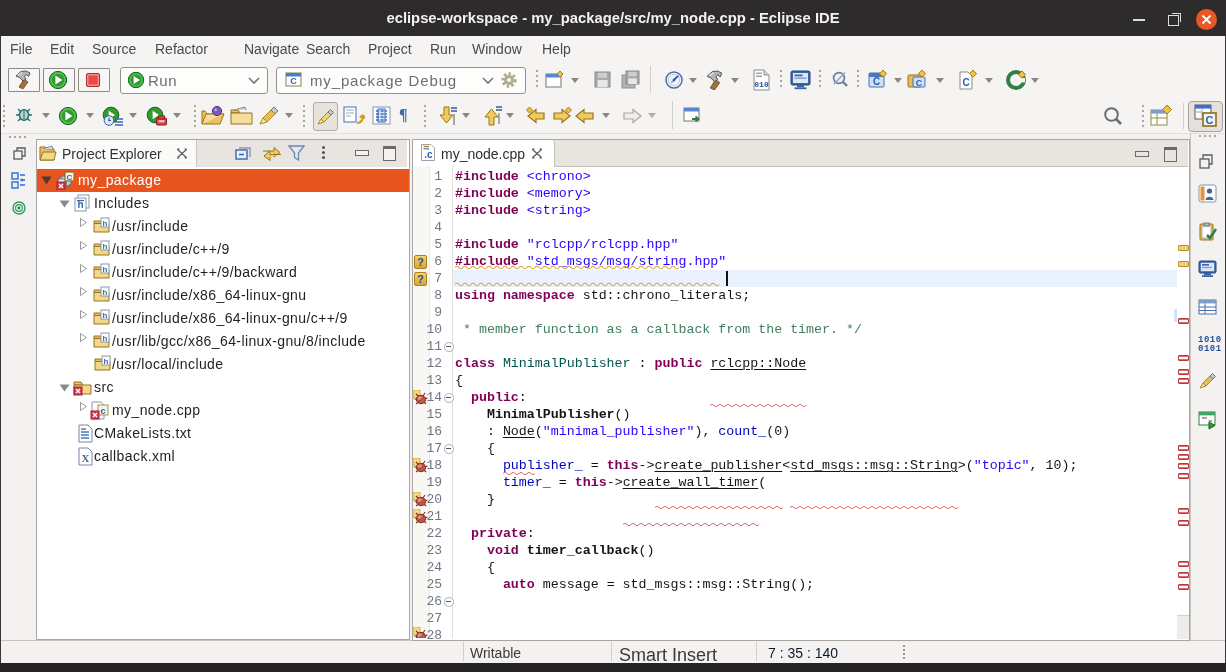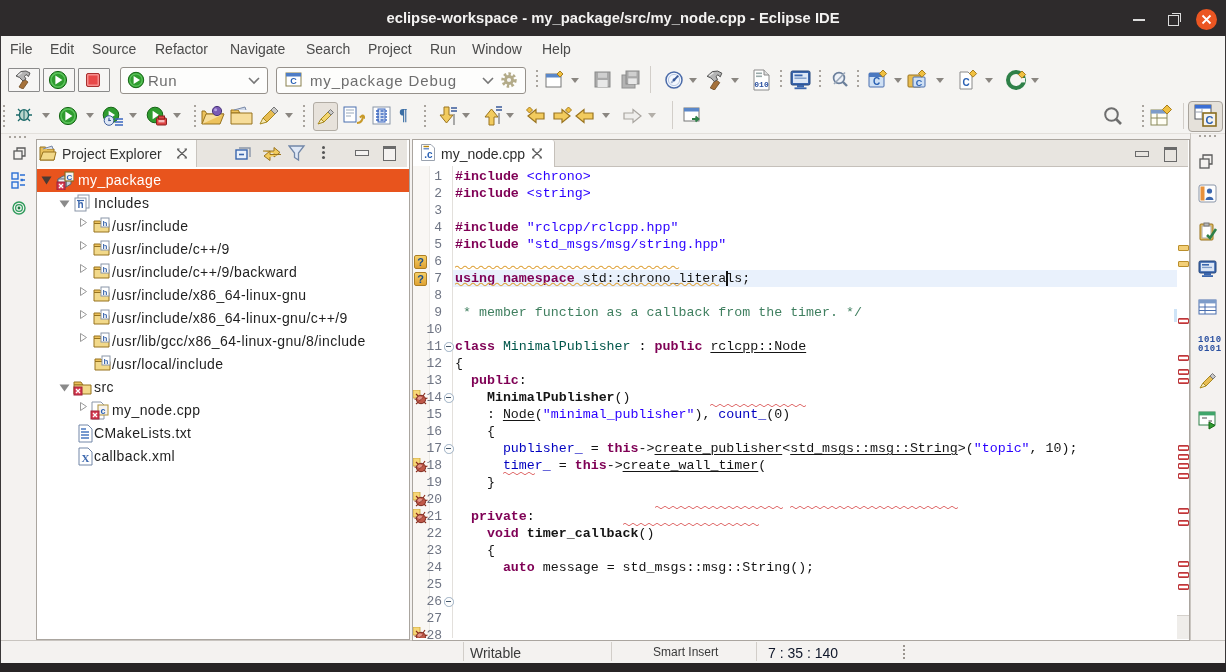--- a/index.html
+++ b/index.html
@@ -48,21 +48,21 @@
 <svg class="a" style="left:1201px;top:14px" width="11" height="11">
     <path d="M1.5 1.5 L9.5 9.5 M9.5 1.5 L1.5 9.5" stroke="#fff" stroke-width="1.8"></path>
   </svg>
 
 <div class="a" style="left:0;top:36px;width:1226px;height:26px;background:#f5f4f2;border-bottom:1px solid #dad6d2"></div>
 <div class="a" style="top:41px;height:18px;font-size:14px;color:#4b4b4b">
 <span class="a" style="left:10px">File</span>
 <span class="a" style="left:50px">Edit</span>
 <span class="a" style="left:92px">Source</span>
 <span class="a" style="left:155px">Refactor</span>
-<span class="a" style="left:230px">Navigate</span>
+<span class="a" style="left:244px">Navigate</span>
 <span class="a" style="left:306px">Search</span>
 <span class="a" style="left:368px">Project</span>
 <span class="a" style="left:430px">Run</span>
 <span class="a" style="left:472px">Window</span>
 <span class="a" style="left:542px">Help</span>
 </div>
 
 <div class="a" style="left:0;top:62px;width:1226px;height:35px;background:#f5f4f2;border-bottom:1px solid #dad6d2"></div>
 
 <div class="a" style="left:0;top:97px;width:1226px;height:36px;background:#f5f4f2;border-bottom:1px solid #e3e0dc"></div>
@@ -537,21 +537,21 @@
     <rect x="1" y="2" width="16" height="3.4" fill="#3fa56a"></rect>
     <path d="M4 8 L9 8 M10.5 11 L14 11" stroke="#888" stroke-width="1.3"></path>
     <path d="M11 12 L17 15.5 L11 19 Z" fill="#2f9c2f" stroke="#156615"></path>
   </svg>
 
 <div class="a" style="left:0;top:640px;width:1226px;height:23px;background:#f4f2f0;border-top:1px solid #c8c4bf"></div>
 <div class="vsep" style="left:463px;top:642px;height:19px"></div>
 <div class="vsep" style="left:611px;top:642px;height:19px"></div>
 <div class="vsep" style="left:756px;top:642px;height:19px"></div>
 <div class="a" style="left:470px;top:645px;font-size:14px;color:#3a3a3a">Writable</div>
-<div class="a" style="left:653px;top:645px;font-size:12px;color:#3a3a3a">Smart Insert</div>
+<div class="a" style="left:619px;top:645px;font-size:18px;color:#3a3a3a">Smart Insert</div>
 <div class="a" style="left:768px;top:645px;font-size:14px;color:#0f172a">7 : 35 : 140</div>
 <div class="a" style="left:903px;top:645px;width:2px;height:2px;background:#9a958f;box-shadow:0 4px #9a958f,0 8px #9a958f,0 12px #9a958f"></div>
 <div class="a" style="left:0;top:663px;width:1226px;height:9px;background:#272425"></div>
 
 <div class="a" style="left:412px;top:139px;width:776px;height:500px;background:#fff;border:1px solid #aaa59f"></div>
 <div class="a" style="left:413px;top:140px;width:775px;height:26px;background:#e8e5e0;border-bottom:1px solid #c5c0ba"></div>
 <div class="a" style="left:413px;top:140px;width:141px;height:27px;background:#fff;border-right:1px solid #c5c0ba;border-top-right-radius:3px"></div>
 <svg class="a" style="left:420px;top:143px" width="16" height="19">
     <path d="M1.5 1.5 L11 1.5 L14.5 5 L14.5 17.5 L1.5 17.5 Z" fill="#fff" stroke="#9aa2ae"></path>
     <path d="M3.5 3.5 L9 3.5" stroke="#b8860b" stroke-width="1.4"></path>
@@ -565,20 +565,21 @@
 <div class="a" style="left:1135px;top:151px;width:12px;height:4px;border:1px solid #6a6a6a;background:#e8e5e0"></div>
 <div class="a" style="left:1164px;top:147px;width:11px;height:11px;border:1px solid #6a6a6a;background:#e8e5e0;border-top-width:3px"></div>
 
 <div class="a" style="left:413px;top:166px;width:16px;height:472px;background:#f9f7f4;border-right:1px solid #eceae6"></div>
 <div class="a" style="left:452px;top:166px;width:1px;height:472px;background:#e3e0dc"></div>
 <div class="a" style="left:453px;top:270px;width:724px;height:17px;background:#e9f1fc"></div>
 <div class="a mono" style="left:411px;top:168px;width:31px;text-align:right;font-size:13px;line-height:17px;color:#6f7584">1<br>2<br>3<br>4<br>5<br>6<br>7<br>8<br>9<br>10<br>11<br>12<br>13<br>14<br>15<br>16<br>17<br>18<br>19<br>20<br>21<br>22<br>23<br>24<br>25<br>26<br>27<br>28</div>
 
 <div class="a mono" style="left:455px;top:168px;font-size:13.3px;line-height:17px;color:#151515">
 <div class="cl"><span class="k">#include</span> <span class="s">&lt;chrono&gt;</span></div>
+<div class="cl"><span class="k">#include</span> <span class="s">&lt;memory&gt;</span></div>
 <div class="cl"><span class="k">#include</span> <span class="s">&lt;string&gt;</span></div>
 <div class="cl"></div>
 <div class="cl"><span class="wo"><span class="k">#include</span> <span class="s">"rclcpp/rclcpp.hpp"</span></span></div>
 <div class="cl"><span class="wo"><span class="k">#include</span> <span class="s">"std_msgs/msg/string.hpp"</span></span></div>
 <div class="cl"></div>
 <div class="cl"><span class="k">using namespace</span> std::chrono_literals;</div>
 <div class="cl"></div>
 <div class="cl"><span class="cm"> * member function as a callback from the timer. */</span></div>
 <div class="cl"></div>
 <div class="cl"><span class="k">class</span> <span class="ty">MinimalPublisher</span> : <span class="k">public</span> <span class="er">rclcpp::Node</span></div>

